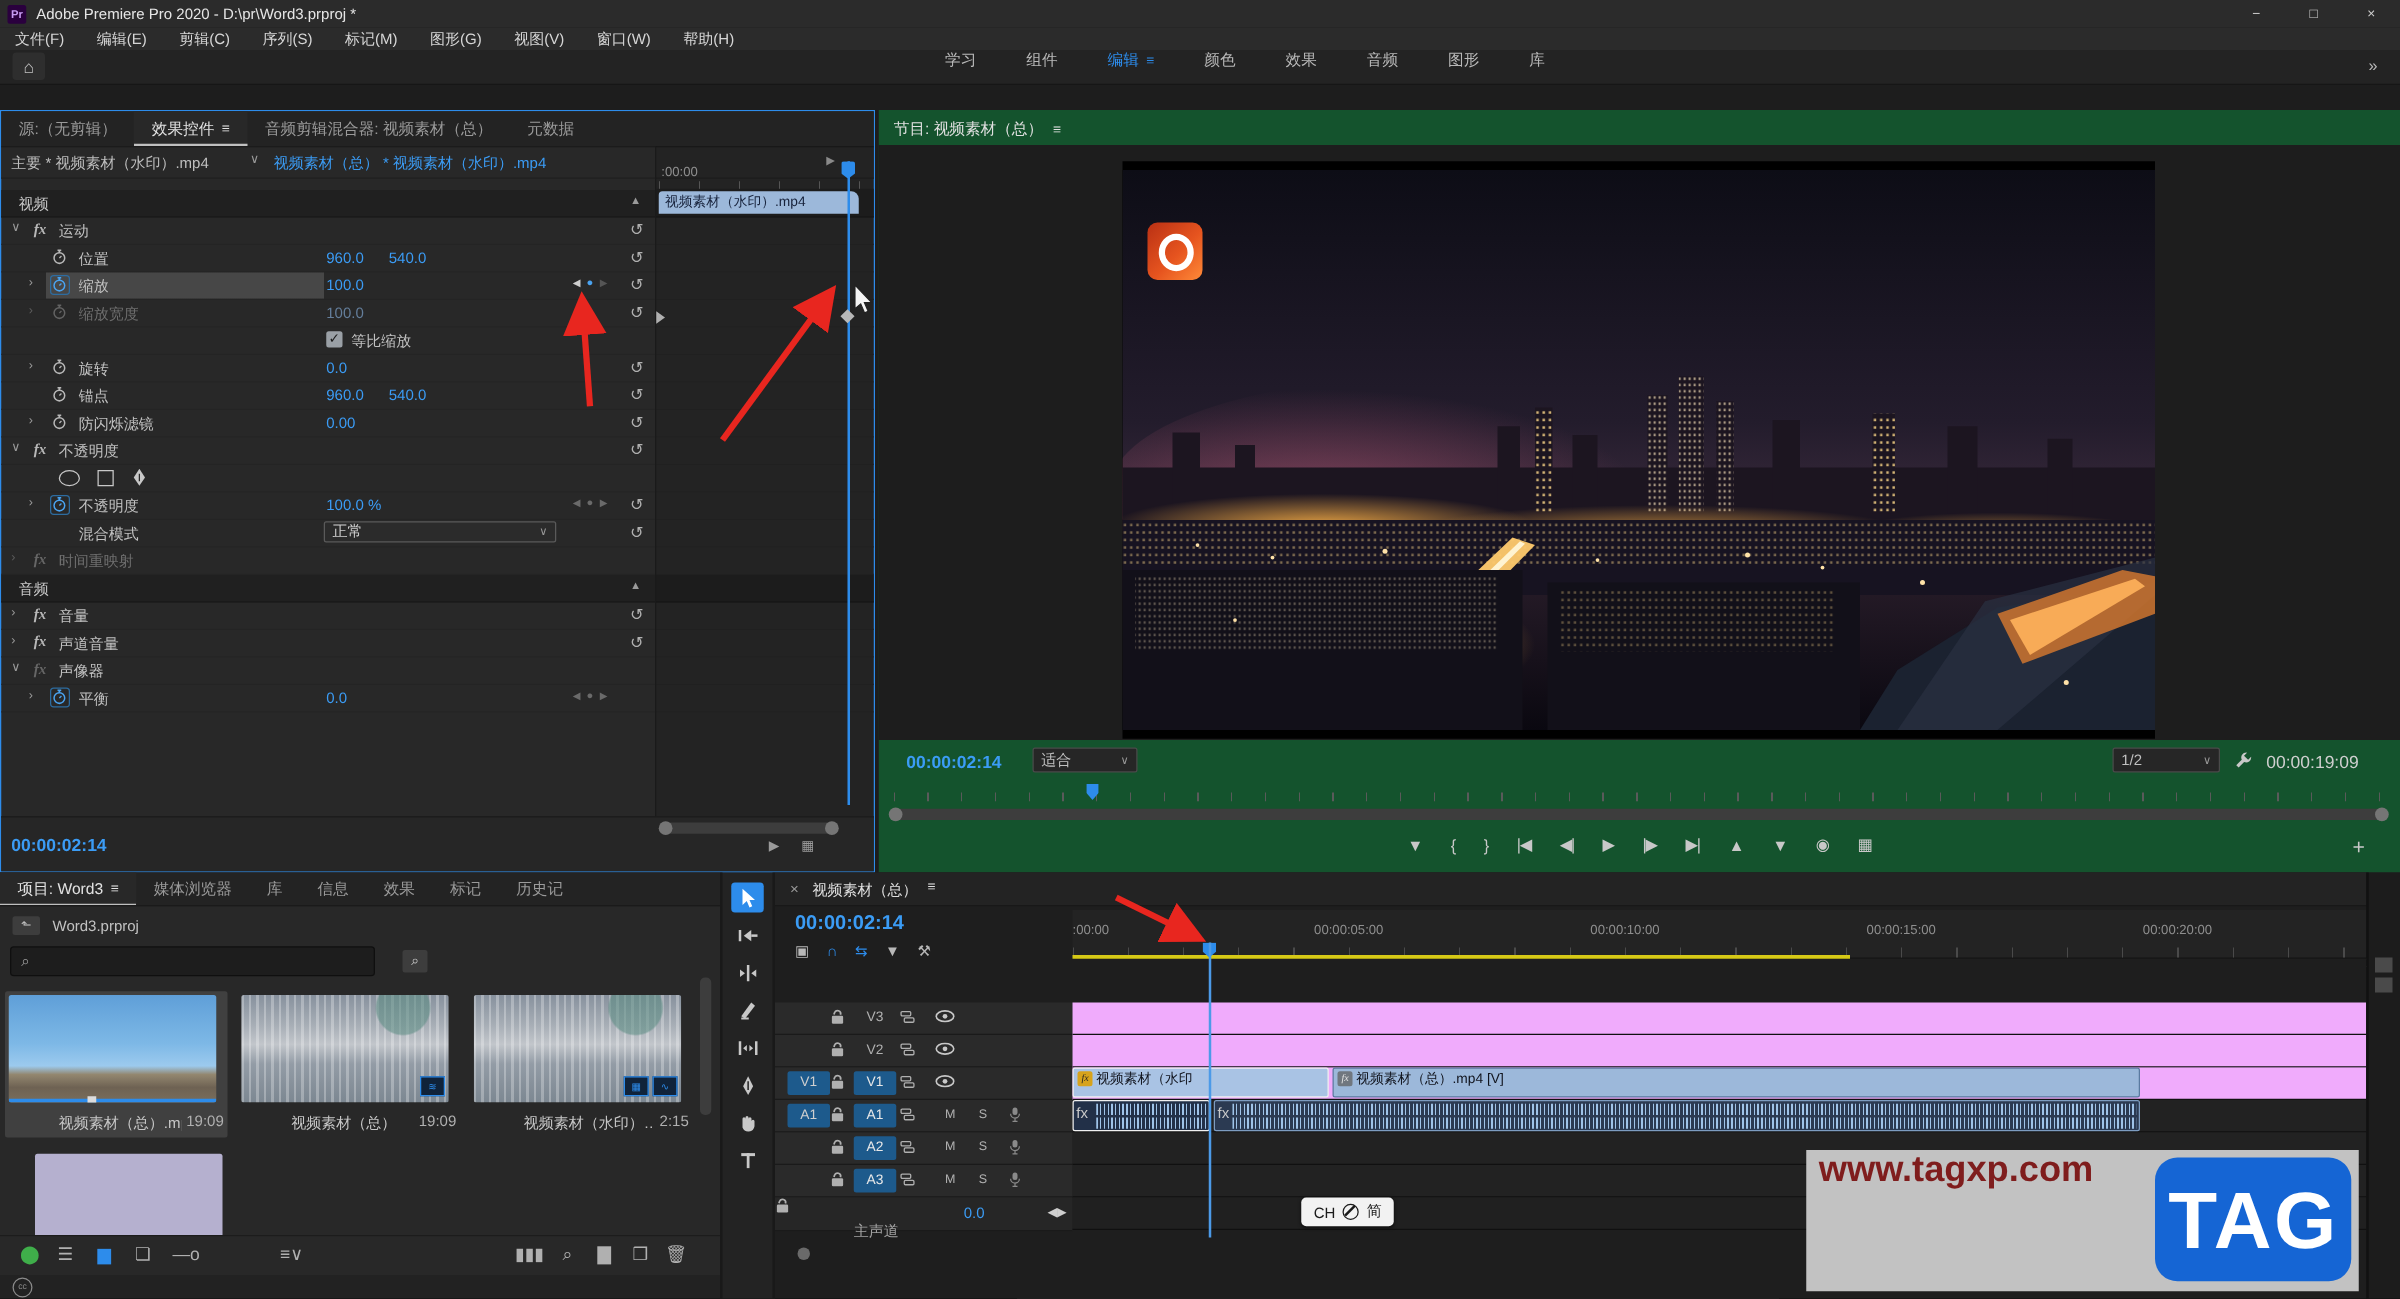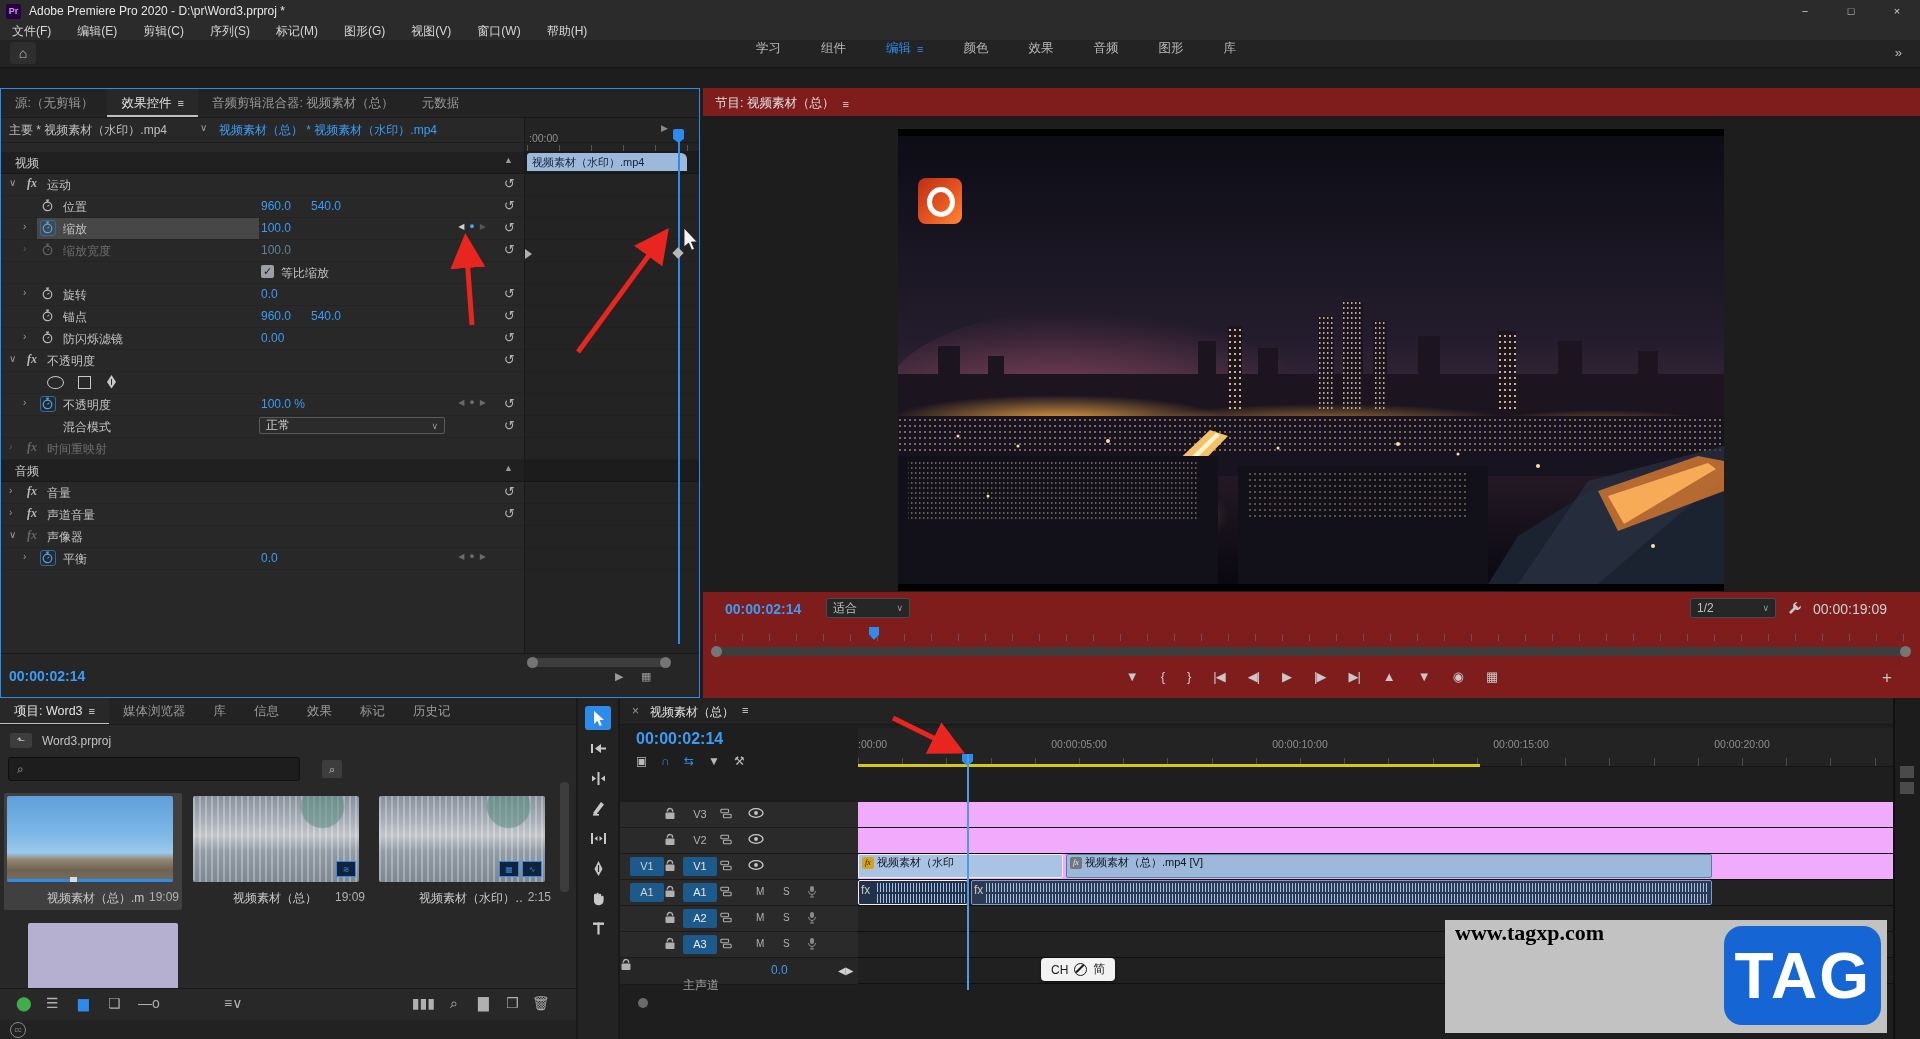--- a/index.html
+++ b/index.html
@@ -92,21 +92,21 @@
   
   #ecp-bottom{position:absolute;left:0;bottom:0;width:698px;height:43px;background:#262626;border-top:1px solid #1a1a1a;}
   #ecp-btc{position:absolute;left:8px;top:14px;color:#3b9cf5;font-size:14px;font-weight:bold;}
   .hscroll{position:absolute;height:9px;background:#3d3d3d;border-radius:5px;}
   .hscroll::before,.hscroll::after{content:"";position:absolute;top:-1px;width:11px;height:11px;border-radius:50%;background:#757575;}
   .hscroll::before{left:-4px;} .hscroll::after{right:-4px;}
   #ecp-scroll{left:530px;top:4px;width:136px;}
   .mini-icon{color:#9a9a9a;font-size:11px;}
 
   
-  #pgm{left:703px;top:88px;width:1217px;height:610px;background:#7f1d1d;}
+  #pgm{left:703px;top:88px;width:1217px;height:610px;background:#14532d;}
   #pgm-tab{position:absolute;left:12px;top:7px;color:#e0e0e0;font-size:12.5px;display:flex;gap:8px;align-items:center;}
   #pgm-stage{position:absolute;left:0;top:28px;width:1217px;height:476px;background:#1d1d1d;}
   #pgm-video{position:absolute;left:195px;top:13px;width:826px;height:462px;background:#000;}
   #pgm-video svg{position:absolute;left:0;top:7px;width:826px;height:448px;}
   #office-logo{position:absolute;left:20px;top:49px;width:44px;height:46px;border-radius:8px;
      background:linear-gradient(135deg,#b93014,#e6541f 55%,#ff8a38);}
   #office-logo::before{content:"";position:absolute;left:9px;top:9px;width:18px;height:20px;border:5px solid #fff;border-radius:50%;}
   #pgm-ctrl{position:absolute;left:0;top:504px;width:1217px;height:34px;}
   #pgm-tc{position:absolute;left:22px;top:9px;color:#3b9cf5;font-size:14px;font-weight:bold;}
   .mini-dd{position:absolute;height:20px;border:1px solid #4a4a4a;border-radius:2px;display:flex;align-items:center;
@@ -226,21 +226,21 @@
   .slashcircle::after{content:"";position:absolute;left:4px;top:-1px;width:1.5px;height:11px;background:#1a1a1a;transform:rotate(45deg);}
 
   
   #meters{left:1893px;top:698px;width:27px;height:341px;background:#1c1c1c;border-left:2px solid #111;box-sizing:border-box;}
   #meters .sq{position:absolute;left:5px;width:14px;height:12px;background:#4a4a4a;}
 
   
   #watermark{left:1445px;top:920px;width:442px;height:113px;background:#c2c2c2;z-index:30;display:flex;}
   #wm-left{width:272px;padding-left:10px;}
   #wm-title{margin-top:8px;color:#df1f1f;font-size:44px;font-weight:bold;letter-spacing:4px;white-space:nowrap;}
-  #wm-url{color:#000000;font-size:22px;font-weight:bold;font-family:Liberation Serif, serif;white-space:nowrap;}
+  #wm-url{color:#7f1d1d;font-size:29px;font-weight:bold;font-family:Liberation Sans, sans-serif;white-space:nowrap;}
   #wm-badge{margin:6px 6px 6px auto;width:158px;height:99px;background:#1565d4;border-radius:18px;color:#fff;
       font-size:64px;font-weight:bold;display:flex;align-items:center;justify-content:center;letter-spacing:2px;}
 
   
   #overlay{left:0;top:0;width:1920px;height:1039px;z-index:50;pointer-events:none;}
 
   .icon-eye{width:16px;height:10px;}
   .icon-small{width:12px;height:13px;}
 </style>
 </head>

